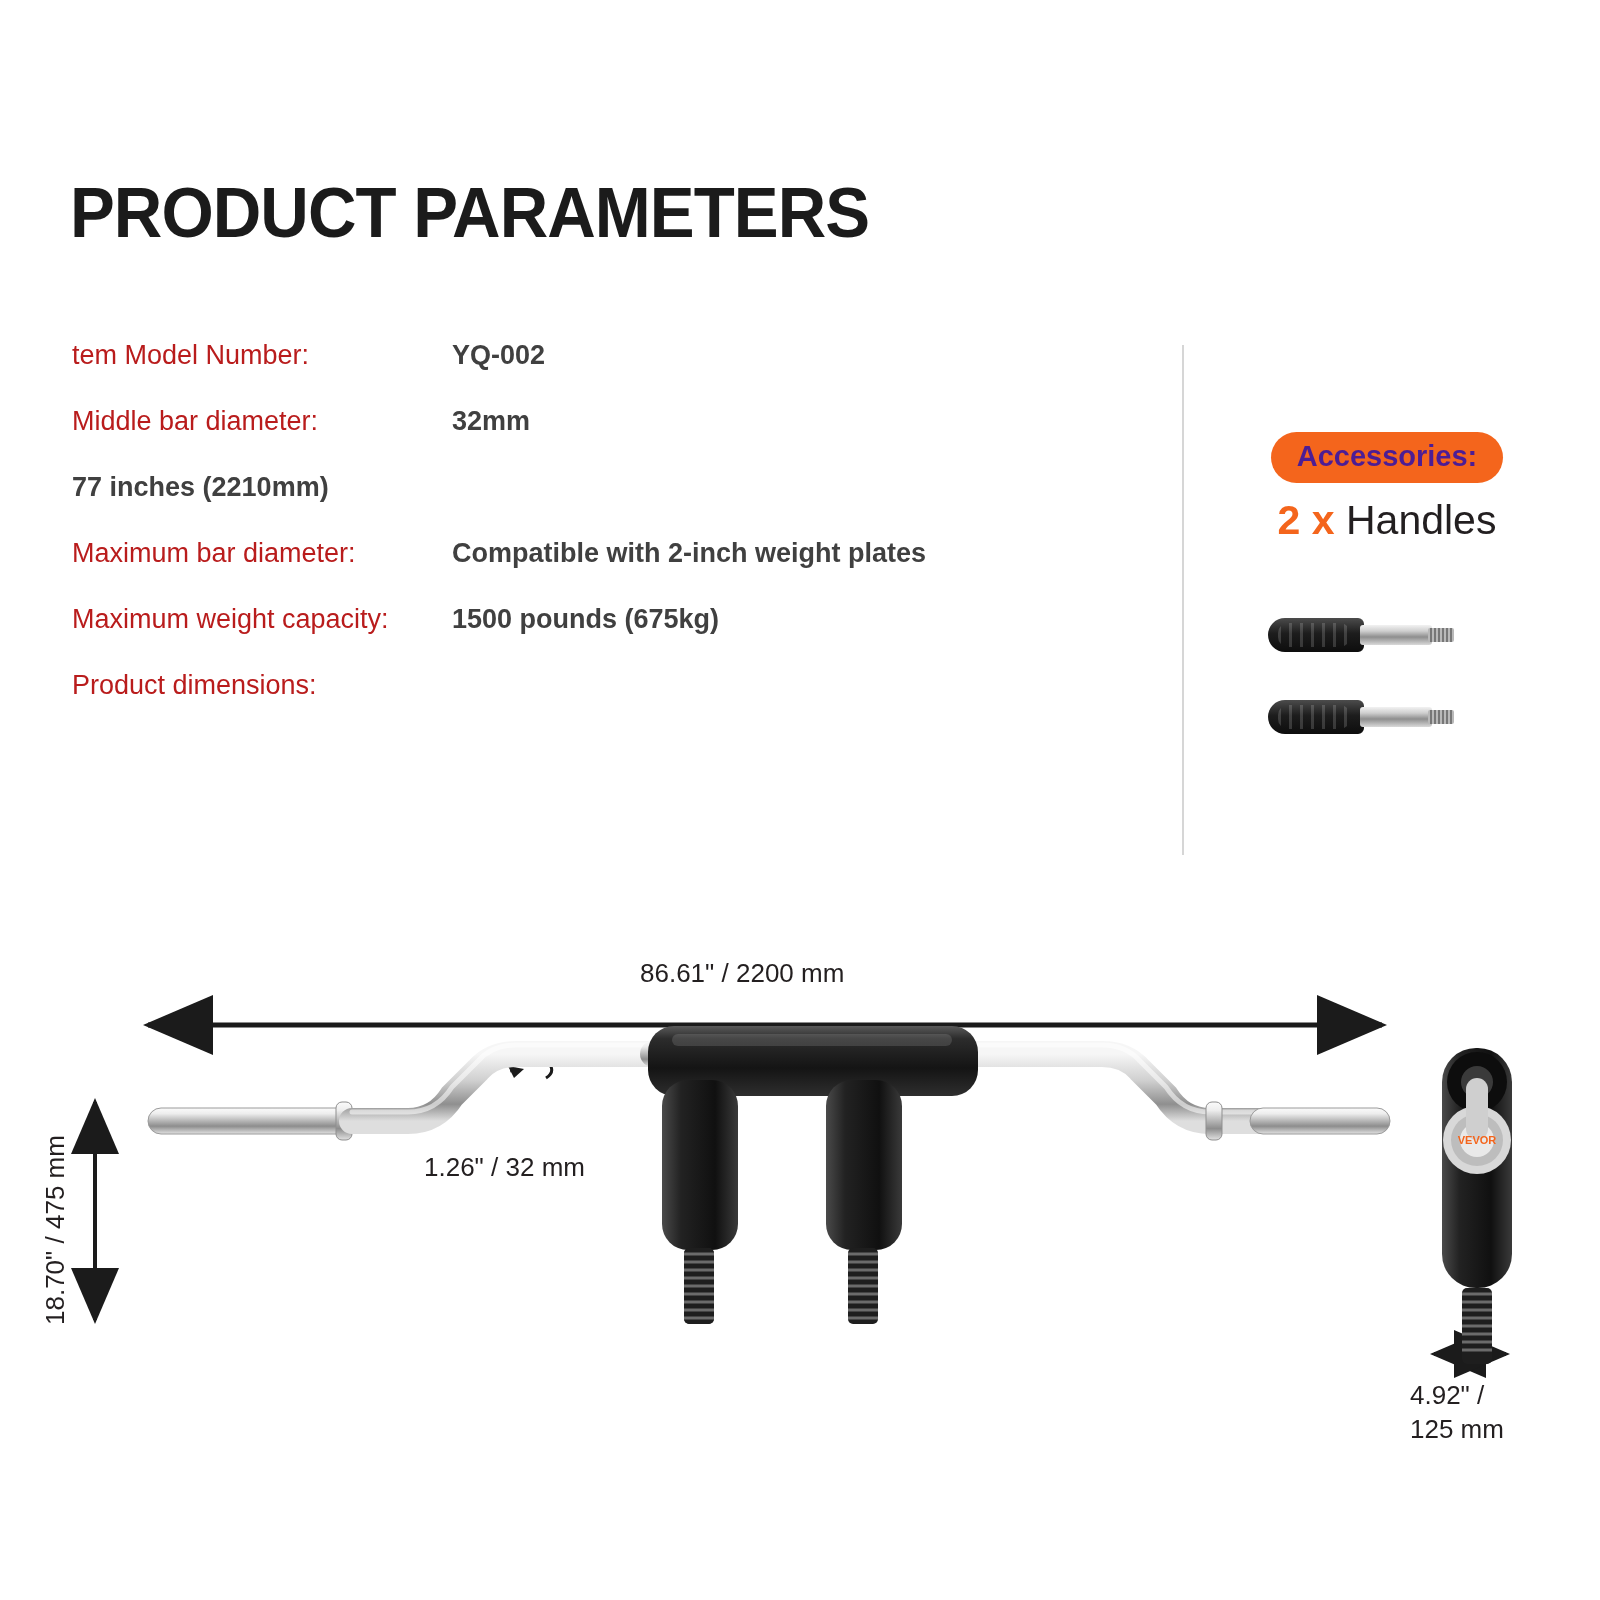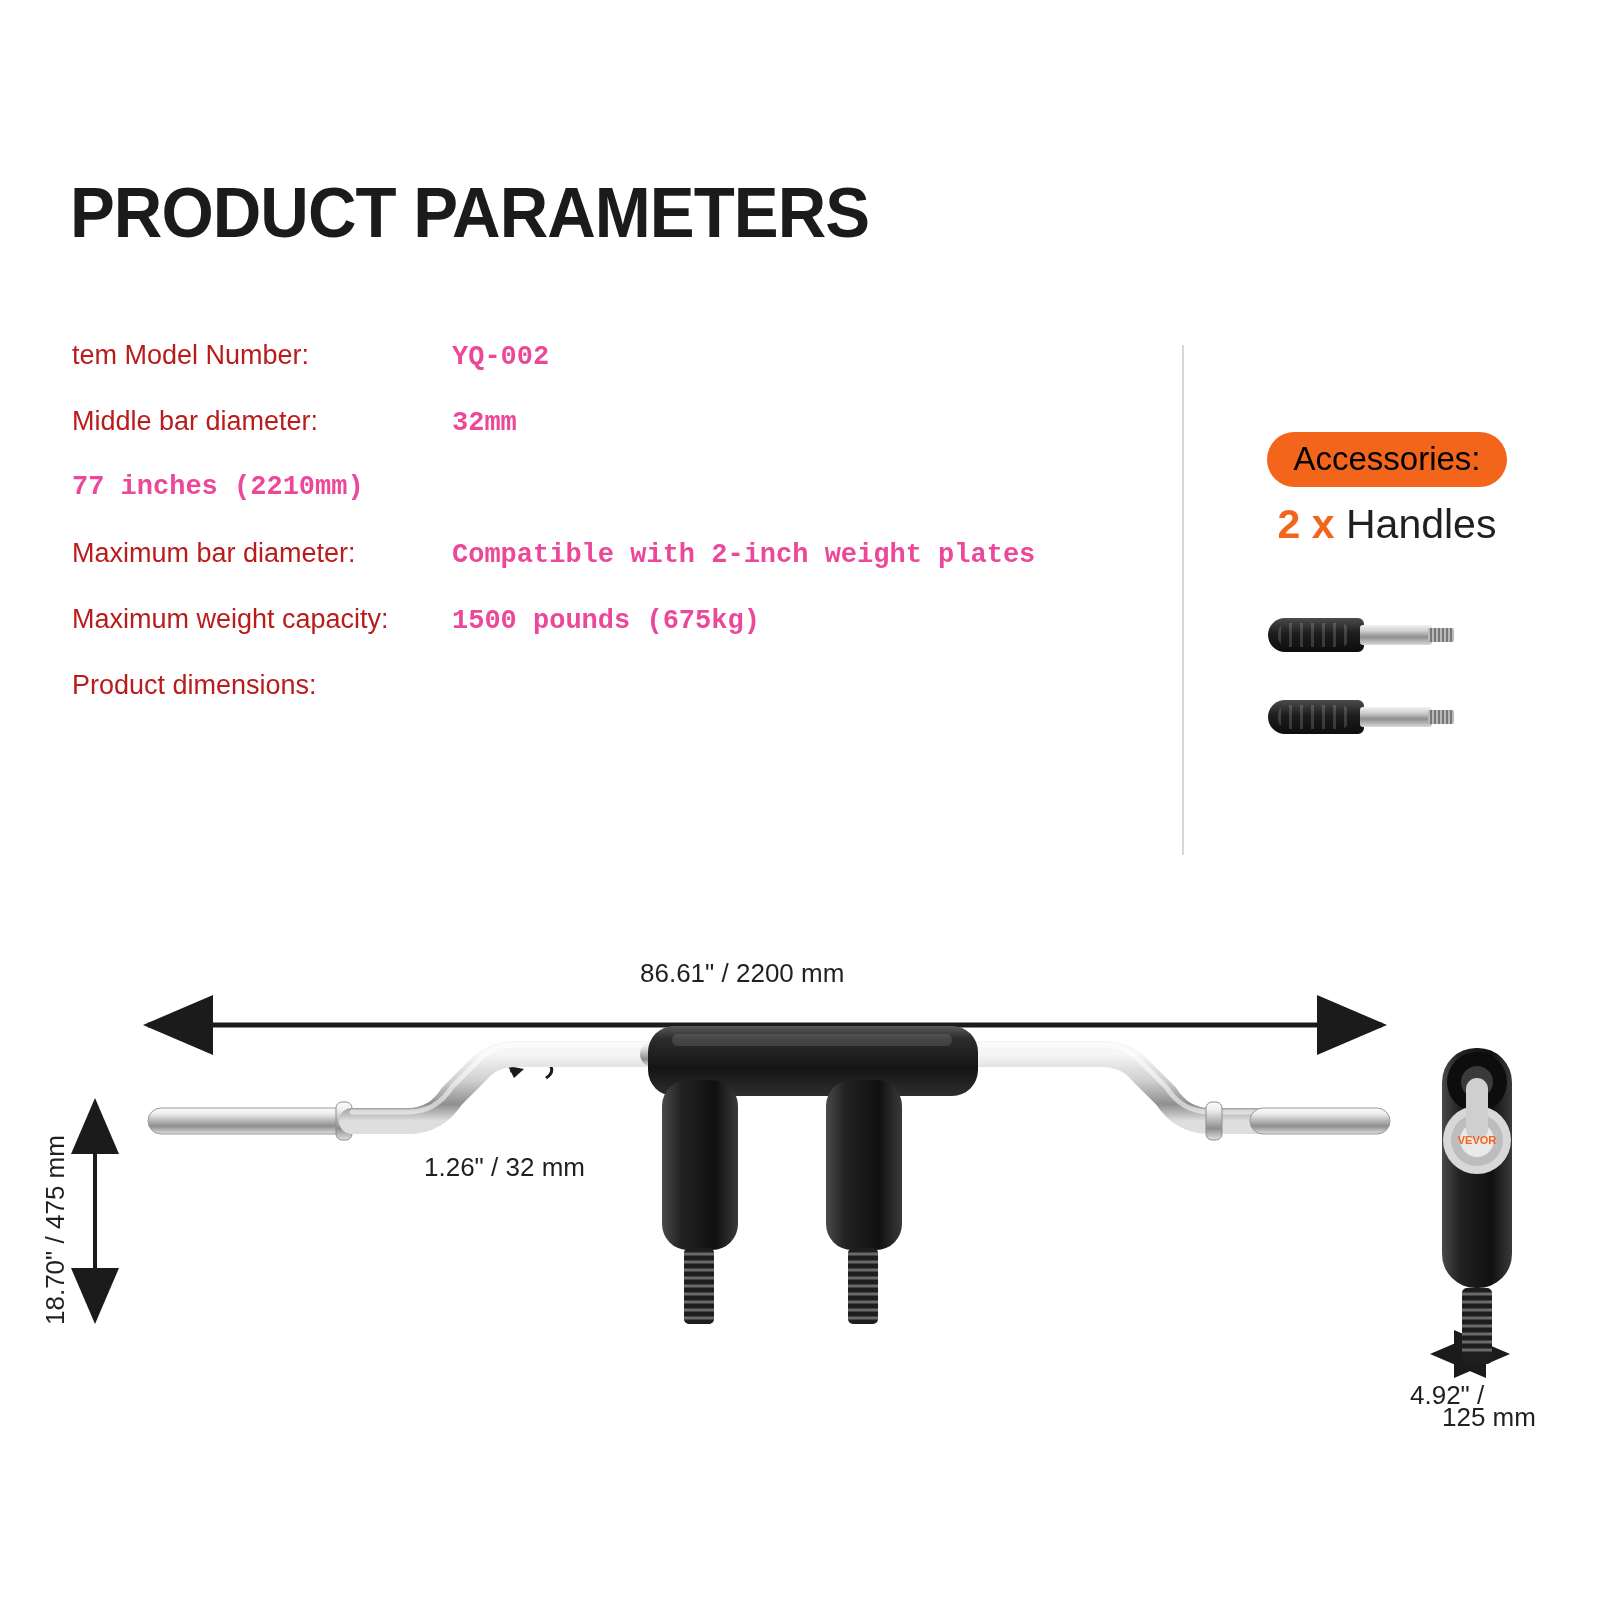--- a/index.html
+++ b/index.html
@@ -48,23 +48,22 @@
     width: 380px;
     flex: 0 0 380px;
     font-size: 27px;
     color: #b91c1c;
     font-weight: normal;
     white-space: nowrap;
   }
   .spec-value {
     font-size: 27px;
     font-weight: bold;
-    color: #ec4899;
-    white-space: nowrap;
-    font-family: Liberation Mono, monospace;
+    color: #404040;
+    white-space: nowrap;
   }
 
   
   .v-divider {
     position: absolute;
     left: 1182px;
     top: 345px;
     width: 2px;
     height: 510px;
     background: #d6d6d6;
@@ -74,23 +73,23 @@
   .accessories {
     position: absolute;
     left: 1222px;
     top: 432px;
     width: 330px;
     text-align: center;
   }
   .acc-pill {
     display: inline-block;
     background: #f4651c;
-    color: #000000;
-    font-size: 33px;
-    font-weight: normal;
+    color: #4c1d95;
+    font-size: 29px;
+    font-weight: bold;
     padding: 10px 26px 12px 26px;
     border-radius: 30px;
     white-space: nowrap;
     line-height: 1;
   }
   .acc-count {
     margin-top: 14px;
     font-size: 41px;
     color: #231f20;
     white-space: nowrap;
@@ -369,14 +368,14 @@
     </g>
   </svg>
 
   <div class="dim-text" style="left:640px; top:28px;">86.61" / 2200 mm</div>
 
   <div class="dim-text vertical" style="left:40px; top:150px; height:300px;">18.70" / 475 mm</div>
 
   <div class="dim-text" style="left:424px; top:222px;">1.26" / 32 mm</div>
 
   <div class="dim-text" style="left:1410px; top:450px;">4.92" /</div>
-  <div class="dim-text" style="left:1410px; top:472px;margin-left:32px;">125 mm</div>
+  <div class="dim-text" style="left:1410px; top:484px;">125 mm</div>
 </div>
 
 </body></html>

